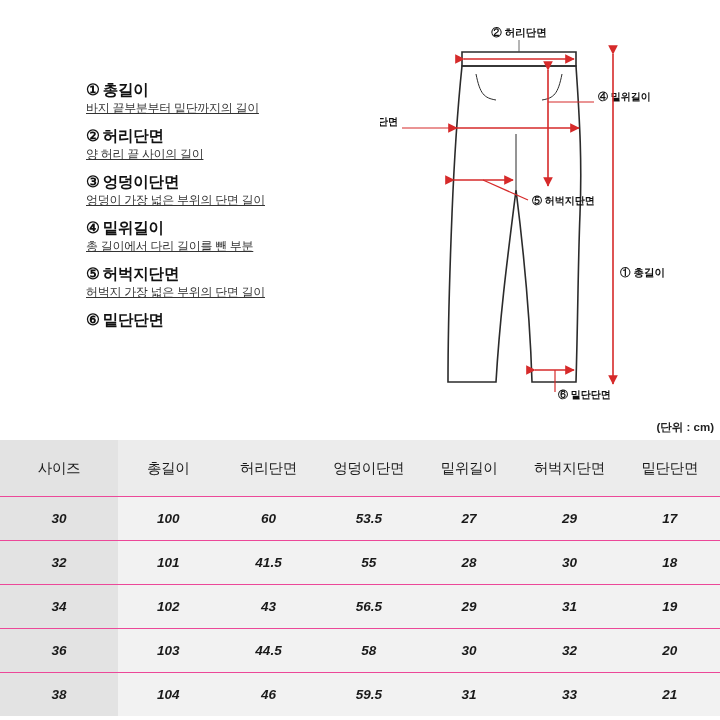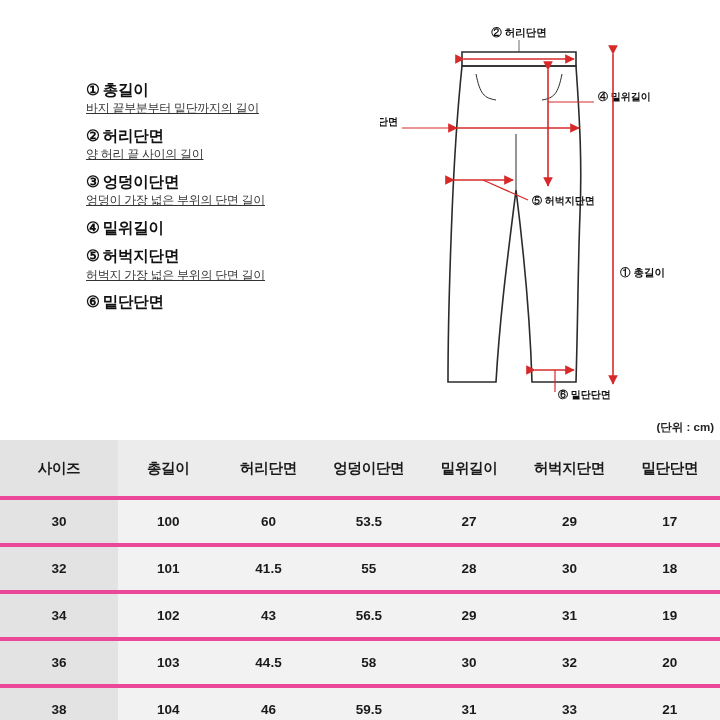--- a/index.html
+++ b/index.html
@@ -84,34 +84,35 @@
     border-collapse: collapse;
     table-layout: fixed;
   }
   table.size-table th,
   table.size-table td {
     text-align: center;
     font-size: 13.5px;
     color: #1a1a1a;
   }
   table.size-table thead th {
-    font-weight: bold;
+    font-weight: normal;
     font-size: 14.5px;
     height: 54px;
     background: #ececec;
     letter-spacing: -0.3px;
   }
   table.size-table thead th.first-col {
     background: #e3e3e3;
   }
   table.size-table tbody td {
     height: 41px;
     font-weight: bold;
     background: #f2f2f2;
-    border-top: 4px solid #ec4899;
+    border-top: 1px solid #ec4899;
+    font-style: italic;
   }
   table.size-table tbody td.first-col {
     background: #e3e3e3;
   }
   col.c-first { width: 118px; }
   col.c-rest  { width: 100.3px; }
 </style>
 </head>
 <body>
 
@@ -137,20 +138,21 @@
       <div class="legend-title">
         <span class="legend-num">③</span><span>엉덩이단면</span>
       </div>
       <div class="legend-desc">엉덩이 가장 넓은 부위의 단면 길이</div>
     </div>
 
     <div class="legend-item">
       <div class="legend-title">
         <span class="legend-num">④</span><span>밑위길이</span>
       </div>
+      <div class="legend-desc">총 길이에서 다리 길이를 뺀 부분</div>
     </div>
 
     <div class="legend-item">
       <div class="legend-title">
         <span class="legend-num">⑤</span><span>허벅지단면</span>
       </div>
       <div class="legend-desc">허벅지 가장 넓은 부위의 단면 길이</div>
     </div>
 
     <div class="legend-item">

